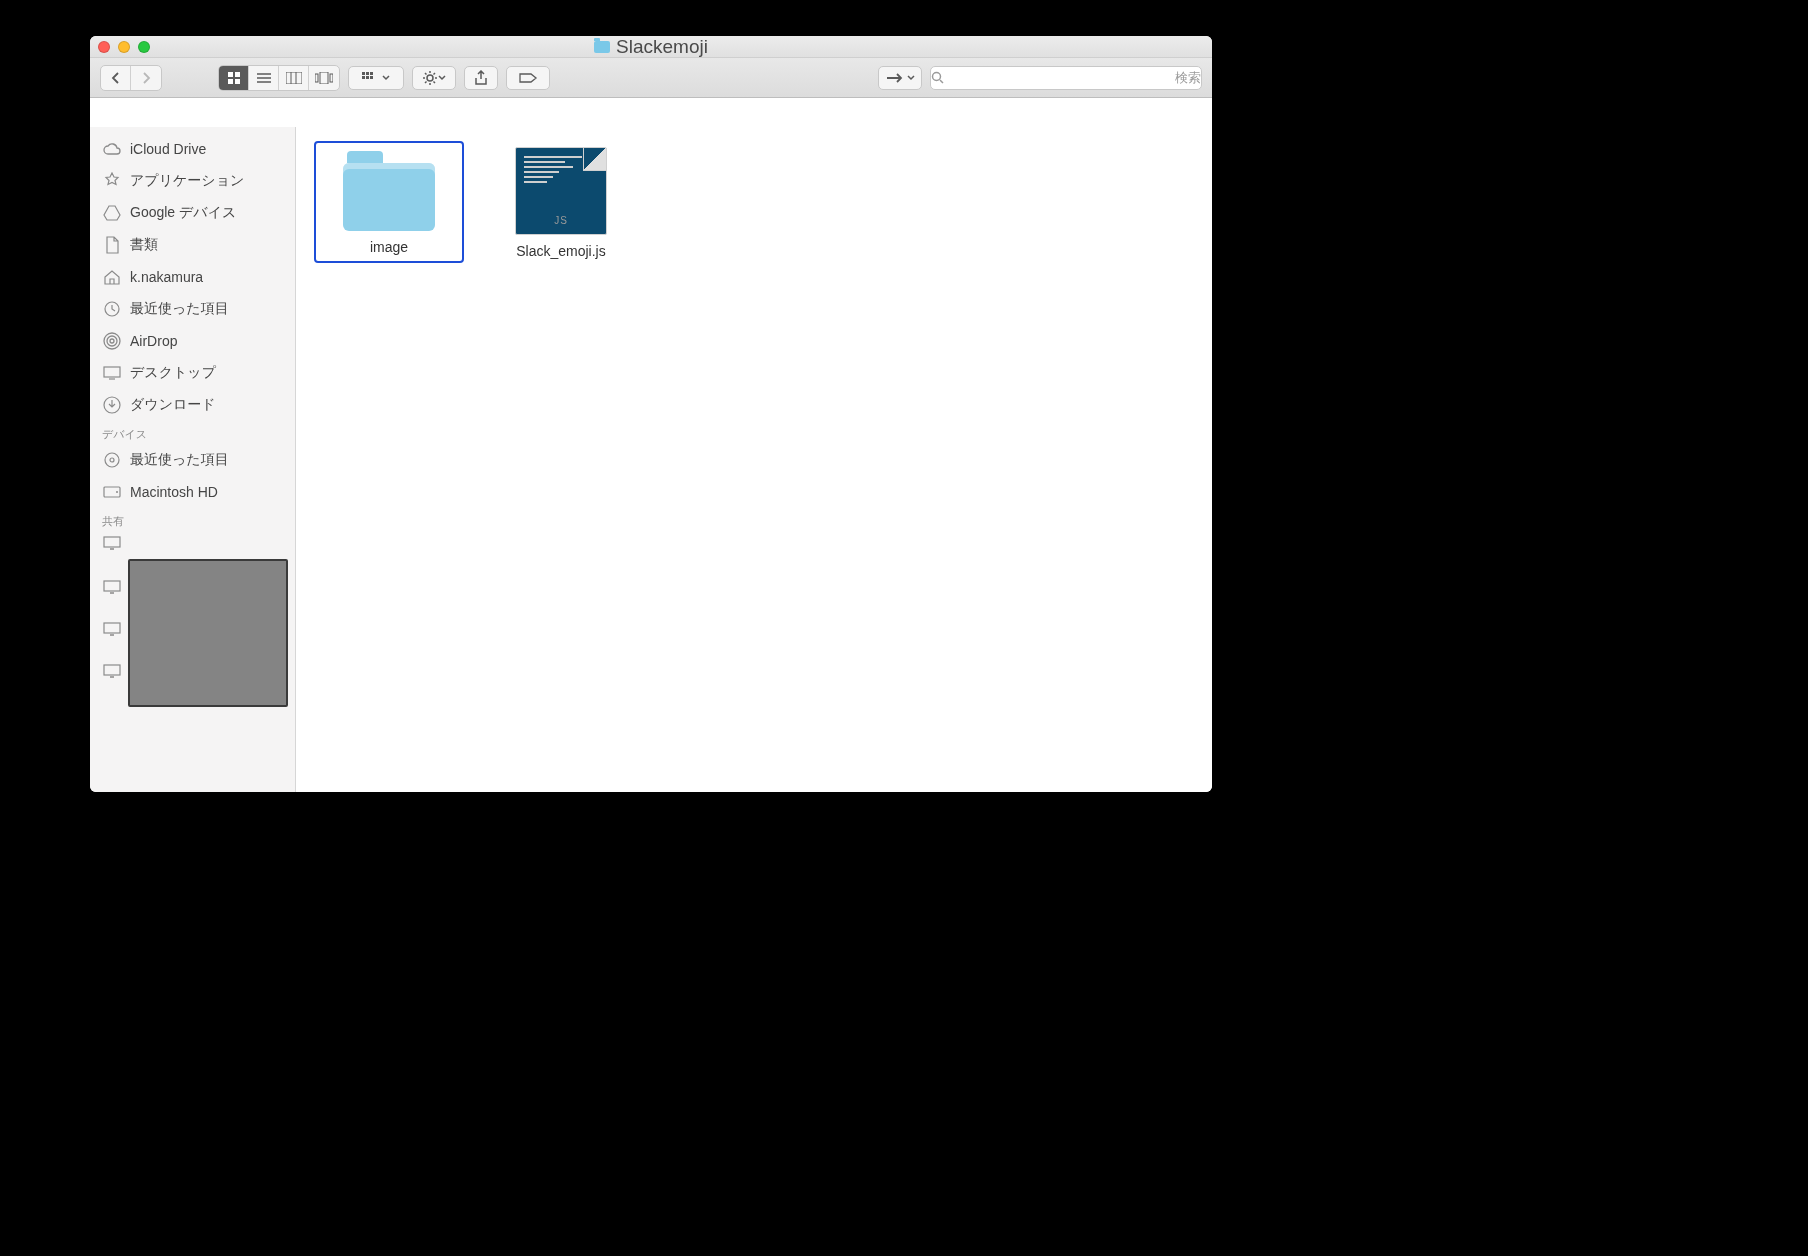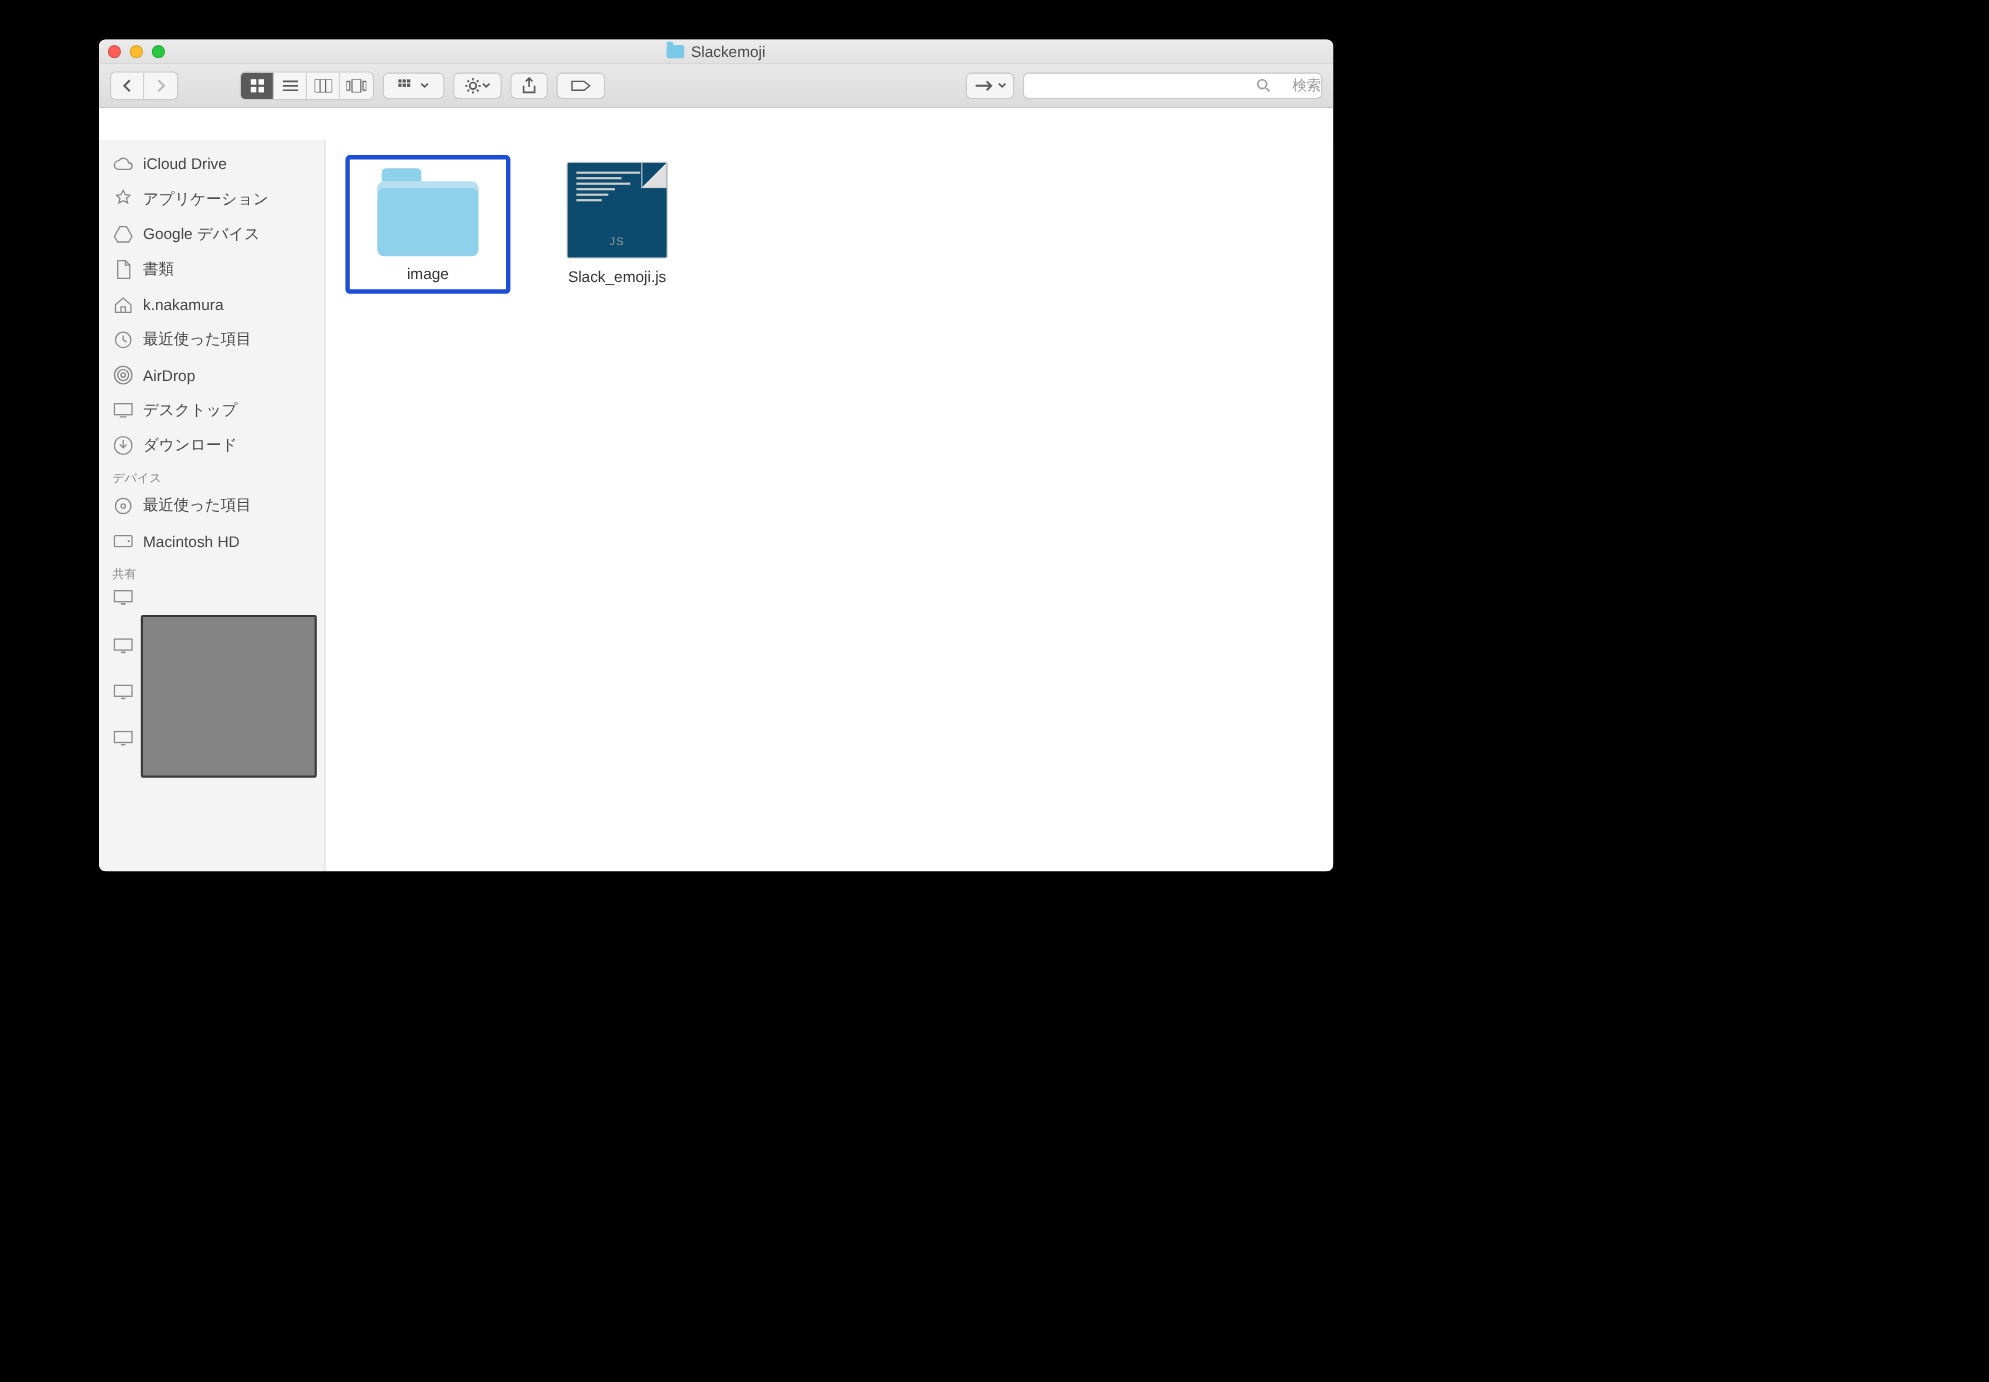--- a/index.html
+++ b/index.html
@@ -37,21 +37,21 @@
   position: relative;
 }
 .traffic { display: flex; gap: 8px; }
 .tbtn { width: 12px; height: 12px; border-radius: 50%; border: .5px solid rgba(0,0,0,.15); }
 .tclose { background: #ff5f57; }
 .tmin { background: #ffbd2e; }
 .tmax { background: #28c940; }
 .title-center {
   position: absolute; left: 0; right: 0; text-align: center;
   display: flex; align-items: center; justify-content: center; gap: 6px;
-  font-size: 14px; color: #4a4a4a;
+  font-size: 19px; color: #4a4a4a;
 }
 .folder-mini {
   width: 16px; height: 12px; background: #7ac8e8;
   border-radius: 2px; position: relative;
 }
 .folder-mini:before {
   content:""; position:absolute; top:-3px; left:0; width:6px; height:3px;
   background:#7ac8e8; border-radius:1px 1px 0 0;
 }
 .toolbar {
@@ -72,21 +72,21 @@
 .tb-btn.active { background: #5a5a5a; color: #fff; }
 .tb-single {
   width: 34px; height: 24px; display: flex; align-items: center; justify-content: center;
   background: #f5f5f5; border: 1px solid #c8c8c8; border-radius: 5px; color: #5a5a5a;
 }
 .tb-single.wide { width: 44px; }
 .tb-single.wider { width: 56px; gap: 2px; }
 .spacer { flex: 1; }
 .search {
   width: 272px; height: 24px; background: #fff; border: 1px solid #c8c8c8;
-  border-radius: 5px; display: flex; align-items: center; justify-content: flex-end;
+  border-radius: 5px; display: flex; align-items: center; justify-content: space-between;
   color: #9a9a9a; gap: 20px; font-size: 13px;
 }
 .body { flex: 1; display: flex; overflow: hidden; margin-top: 29px; }
 .sidebar {
   width: 206px; background: #f5f4f4; border-right: 1px solid #d6d6d6;
   overflow: hidden; padding-top: 6px;
 }
 .sb-item {
   display: flex; align-items: center; gap: 8px;
   padding: 6px 12px; font-size: 14px; color: #454545;
@@ -96,21 +96,21 @@
 .sb-thumb {
   margin: 4px 0 0 38px; width: 160px; height: 148px; background: #848484;
   border: 2px solid #3a3a3a; border-radius: 2px;
 }
 .sb-mon-row { display:flex; align-items:center; gap:8px; padding: 2px 12px; }
 .main { flex: 1; background: #fff; padding: 14px 18px; display: flex; align-items: flex-start; gap: 22px; }
 .item {
   width: 150px; display:flex; flex-direction: column; align-items: center; gap: 8px;
   padding: 6px; border-radius: 4px;
 }
-.item.selected { border: 4px solid #1d4ed8; }
+.item.selected { border: 2px solid #1d4ed8; }
 .item-label { font-size: 14px; color: #333; text-align: center; }
 .folder-lg {
   width: 92px; height: 68px; background:#8fd0ea; border-radius: 6px; position: relative; margin-top: 14px;
 }
 .folder-lg:before {
   content:""; position:absolute; top:-12px; left:4px; width:36px; height:12px;
   background:#8fd0ea; border-radius:4px 4px 0 0;
 }
 .folder-lg:after {
   content:""; position:absolute; inset:0; border-radius:6px;

